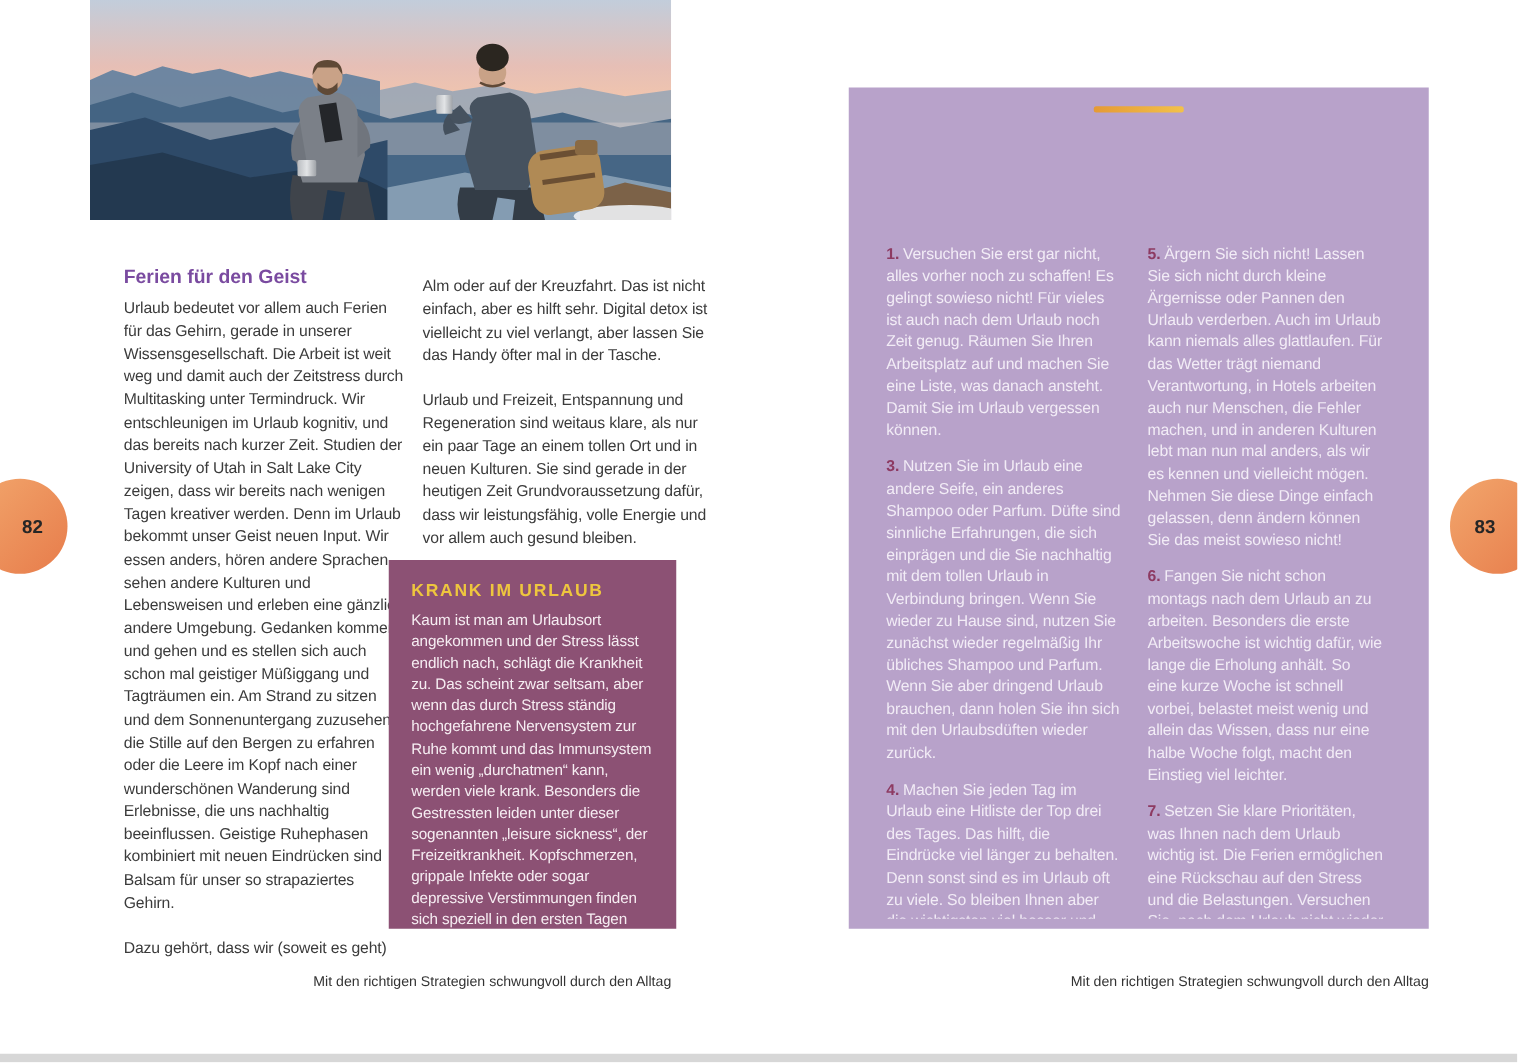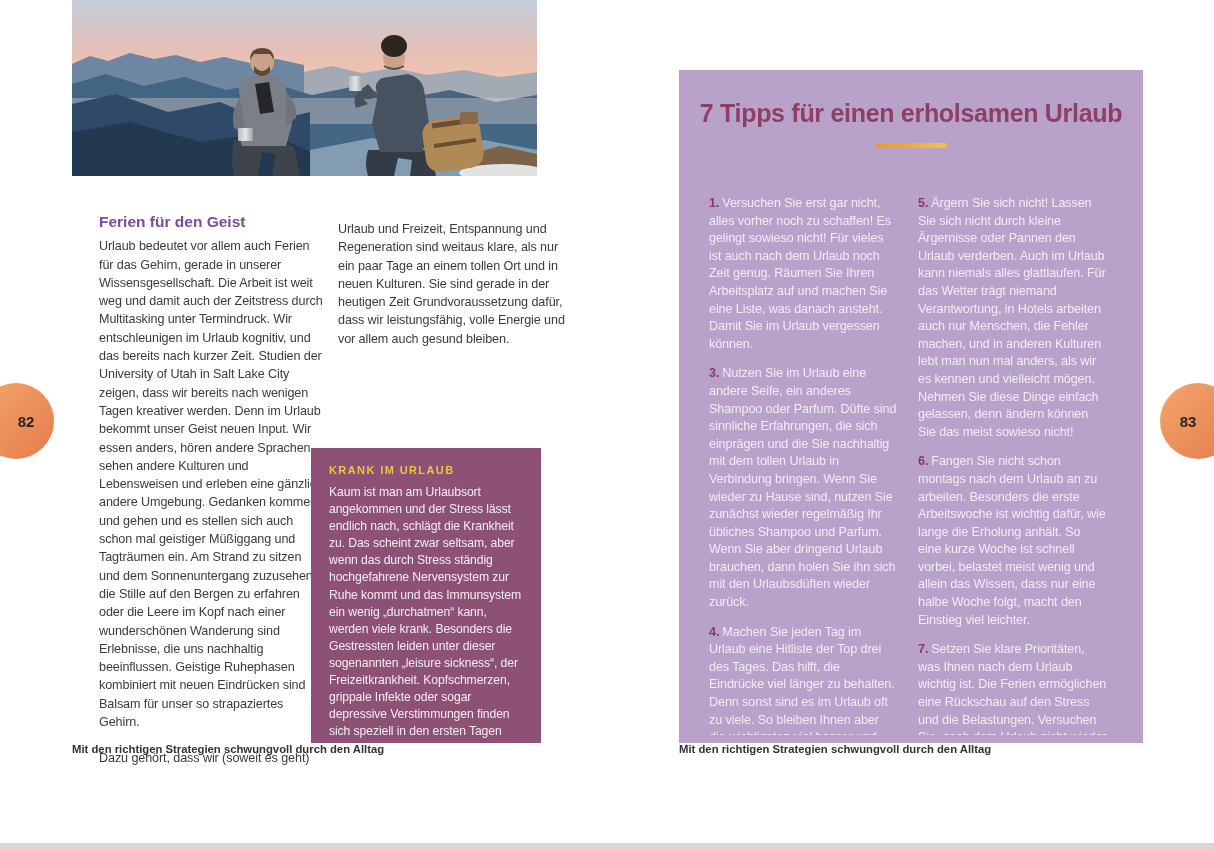--- a/index.html
+++ b/index.html
@@ -13,21 +13,21 @@
 
   
   .body-col { position:absolute; font-size:12.6px; line-height:18.3px; color:#3b3b3b; letter-spacing:-0.1px; text-align:left;margin-left:27px; }
   .col1 { left:72px; top:213px; width:225px; height:558px; overflow:hidden; }
   .col2 { left:311px; top:220px; width:228px; height:226px; overflow:hidden; }
   .heading { font-size:15.5px; font-weight:bold; color:#7a4ba0; letter-spacing:0; margin-bottom:6px; }
   .para + .para { margin-top:18px; }
 
   
   .infobox { position:absolute; left:311px; top:448px; width:230px; height:295px; background:#8c5174; padding:16px 18px; overflow:hidden; }
-  .infobox-title { color:#eec63e; font-weight:bold; font-size:11px; letter-spacing:1.4px; margin-bottom:8px; }
+  .infobox-title { color:#eec63e; font-weight:bold; font-size:14px; letter-spacing:1.4px; margin-bottom:8px; }
   .infobox-body { color:#f6edf2; font-size:12.2px; line-height:17.1px; letter-spacing:-0.1px; }
 
   
   .panel { position:absolute; left:679px; top:70px; width:464px; height:673px; background:#b8a2ca; }
   .panel-title { padding-top:29px; text-align:center; font-size:25px; font-weight:bold; color:#8d4066; letter-spacing:-0.3px; }
   .divider { width:72px; height:5px; margin:15px auto 0; background:linear-gradient(90deg,#e59a35,#f2c14a); border-radius:2px; }
   .tips-col { position:absolute; top:113px; width:213px; height:552px; overflow:hidden; font-size:12.6px; line-height:17.6px; color:#f2ecf6; letter-spacing:-0.1px; }
   .tips-col.first { left:18px; }
   .tips-col.second { left:227px; }
   .tip { margin:12px; }
@@ -35,21 +35,21 @@
 
   
   .pagenum { position:absolute; width:76px; height:76px; border-radius:50%;
              background:linear-gradient(135deg,#f2a66c,#e77c4b);
              display:flex; align-items:center; justify-content:center;
              font-weight:bold; font-size:15px; color:#262626; }
   .pagenum.pn-left  { left:-22px; top:383px; padding-left:20px; }
   .pagenum.pn-right { left:1160px; top:383px; padding-right:20px; }
 
   
-  .footer { position:absolute; top:743px; font-size:11.3px; font-weight:bold; color:#333333; text-align:left; }
+  .footer { position:absolute; top:780px; font-size:11.3px; font-weight:normal; color:#333333; text-align:right; }
   .footer.f-left  { left:72px;  width:465px; }
   .footer.f-right { left:679px; width:464px; }
 
   .bottom-bar { position:absolute; left:0; top:843px; width:1214px; height:7px; background:#d7d7d7; }
 </style>
 </head>
 <body>
 
 <div class="spread">
 
@@ -109,30 +109,30 @@
     </svg>
   </div>
 
   <div class="body-col col1">
     <div class="heading">Ferien für den Geist</div>
     <p class="para">Urlaub bedeutet vor allem auch Ferien für das Gehirn, gerade in unserer Wissensgesellschaft. Die Arbeit ist weit weg und damit auch der Zeitstress durch Multitasking unter Termindruck. Wir entschleunigen im Urlaub kognitiv, und das bereits nach kurzer Zeit. Studien der University of Utah in Salt Lake City zeigen, dass wir bereits nach wenigen Tagen kreativer werden. Denn im Urlaub bekommt unser Geist neuen Input. Wir essen anders, hören andere Sprachen, sehen andere Kulturen und Lebensweisen und erleben eine gänzlich andere Umgebung. Gedanken kommen und gehen und es stellen sich auch schon mal geistiger Müßiggang und Tagträumen ein. Am Strand zu sitzen und dem Sonnenuntergang zuzusehen, die Stille auf den Bergen zu erfahren oder die Leere im Kopf nach einer wunderschönen Wanderung sind Erlebnisse, die uns nachhaltig beeinflussen. Geistige Ruhephasen kombiniert mit neuen Eindrücken sind Balsam für unser so strapaziertes Gehirn.</p>
     <p class="para">Dazu gehört, dass wir (soweit es geht) sämtliche Arbeitskontakte vermeiden und Mails oder andere Nachrichten nicht bearbeiten. Sei es im Café in Venedig, auf der</p>
   </div>
 
   <div class="body-col col2">
+    <p class="para">Alm oder auf der Kreuzfahrt. Das ist nicht einfach, aber es hilft sehr. Digital detox ist vielleicht zu viel verlangt, aber lassen Sie das Handy öfter mal in der Tasche.</p>
     <p class="para">Urlaub und Freizeit, Entspannung und Regeneration sind weitaus klare, als nur ein paar Tage an einem tollen Ort und in neuen Kulturen. Sie sind gerade in der heutigen Zeit Grundvoraussetzung dafür, dass wir leistungsfähig, volle Energie und vor allem auch gesund bleiben.</p>
   </div>
 
   <div class="infobox">
     <div class="infobox-title">KRANK IM URLAUB</div>
     <div class="infobox-body">Kaum ist man am Urlaubsort angekommen und der Stress lässt endlich nach, schlägt die Krankheit zu. Das scheint zwar seltsam, aber wenn das durch Stress ständig hochgefahrene Nervensystem zur Ruhe kommt und das Immunsystem ein wenig „durchatmen“ kann, werden viele krank. Besonders die Gestressten leiden unter dieser sogenannten „leisure sickness“, der Freizeitkrankheit. Kopfschmerzen, grippale Infekte oder sogar depressive Verstimmungen finden sich speziell in den ersten Tagen des Urlaubs oder auch an langen Wochenenden.</div>
   </div>
 
   <div class="panel">
-    <div class="panel-title">7 Tipps für einen erholsamen Urlaub</div>
     <div class="divider"></div>
 
     <div class="tips-col first">
       <p class="tip">
         <span class="tip-number">1.</span><span>Versuchen Sie erst gar nicht, alles vorher noch zu schaffen! Es gelingt sowieso nicht! Für vieles ist auch nach dem Urlaub noch Zeit genug. Räumen Sie Ihren Arbeitsplatz auf und machen Sie eine Liste, was danach ansteht. Damit Sie im Urlaub vergessen können.</span>
       </p>
       <p class="tip">
         <span class="tip-number">3.</span><span>Nutzen Sie im Urlaub eine andere Seife, ein anderes Shampoo oder Parfum. Düfte sind sinnliche Erfahrungen, die sich einprägen und die Sie nachhaltig mit dem tollen Urlaub in Verbindung bringen. Wenn Sie wieder zu Hause sind, nutzen Sie zunächst wieder regelmäßig Ihr übliches Shampoo und Parfum. Wenn Sie aber dringend Urlaub brauchen, dann holen Sie ihn sich mit den Urlaubsdüften wieder zurück.</span>
       </p>
       <p class="tip">

